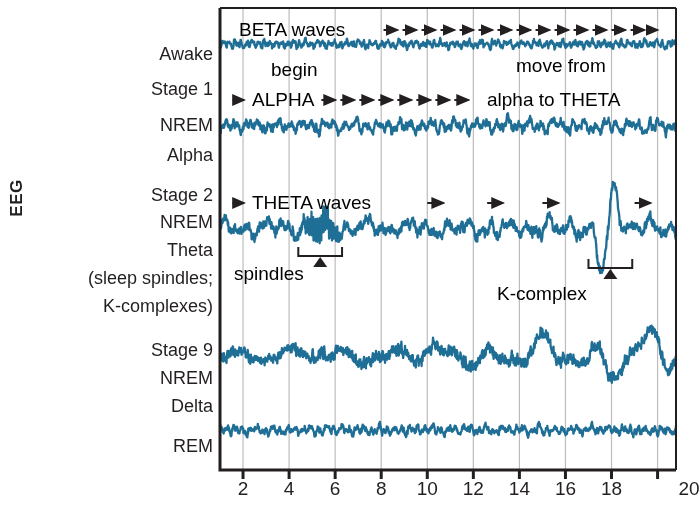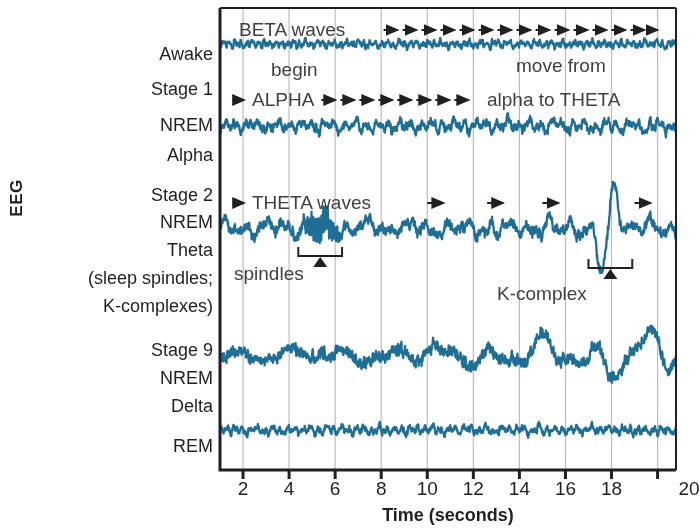--- a/index.html
+++ b/index.html
@@ -15,21 +15,21 @@
     transform:rotate(-90deg);transform-origin:50% 50%;
     letter-spacing:.5px;
   }
   .stagelabels{position:absolute;left:0;top:0;width:213px;text-align:right;}
   .slab{position:absolute;right:0;font-size:18px;line-height:19px;white-space:nowrap;color:#231f20;}
   .xtitle{
     position:absolute;left:220px;top:505px;width:456px;text-align:center;
     font-weight:bold;font-size:18px;
   }
   .xtick{position:absolute;top:478px;font-size:19px;text-align:center;width:40px;}
-  .ann{position:absolute;font-size:19px;line-height:19px;white-space:nowrap;color:#404040;}
+  .ann{position:absolute;font-size:19px;line-height:19px;white-space:nowrap;color:#000000;}
   svg{display:block;}
 </style>
 </head>
 <body>
 
 <div id="fig">
 
   <div class="ylabel">EEG</div>
 
   <div class="stagelabels">
@@ -120,21 +120,20 @@
         <line x1="381.21212121212125" y1="470" x2="381.21212121212125" y2="479" stroke="#231f20" stroke-width="3"></line>
         <line x1="427.27272727272725" y1="470" x2="427.27272727272725" y2="479" stroke="#231f20" stroke-width="3"></line>
         <line x1="473.33333333333337" y1="470" x2="473.33333333333337" y2="479" stroke="#231f20" stroke-width="3"></line>
         <line x1="519.3939393939394" y1="470" x2="519.3939393939394" y2="479" stroke="#231f20" stroke-width="3"></line>
         <line x1="565.4545454545455" y1="470" x2="565.4545454545455" y2="479" stroke="#231f20" stroke-width="3"></line>
         <line x1="611.5151515151515" y1="470" x2="611.5151515151515" y2="479" stroke="#231f20" stroke-width="3"></line>
         <line x1="657.5757575757575" y1="470" x2="657.5757575757575" y2="479" stroke="#231f20" stroke-width="3"></line>
       </g>
   </svg>
 
-  <div class="xtitle">Time (seconds)</div>
   <div id="xticks">
       <div class="xtick" style="left: 223.03px;">2</div>
       <div class="xtick" style="left: 269.091px;">4</div>
       <div class="xtick" style="left: 315.152px;">6</div>
       <div class="xtick" style="left: 361.212px;">8</div>
       <div class="xtick" style="left: 407.273px;">10</div>
       <div class="xtick" style="left: 453.333px;">12</div>
       <div class="xtick" style="left: 499.394px;">14</div>
       <div class="xtick" style="left: 545.455px;">16</div>
       <div class="xtick" style="left: 591.515px;">18</div>

